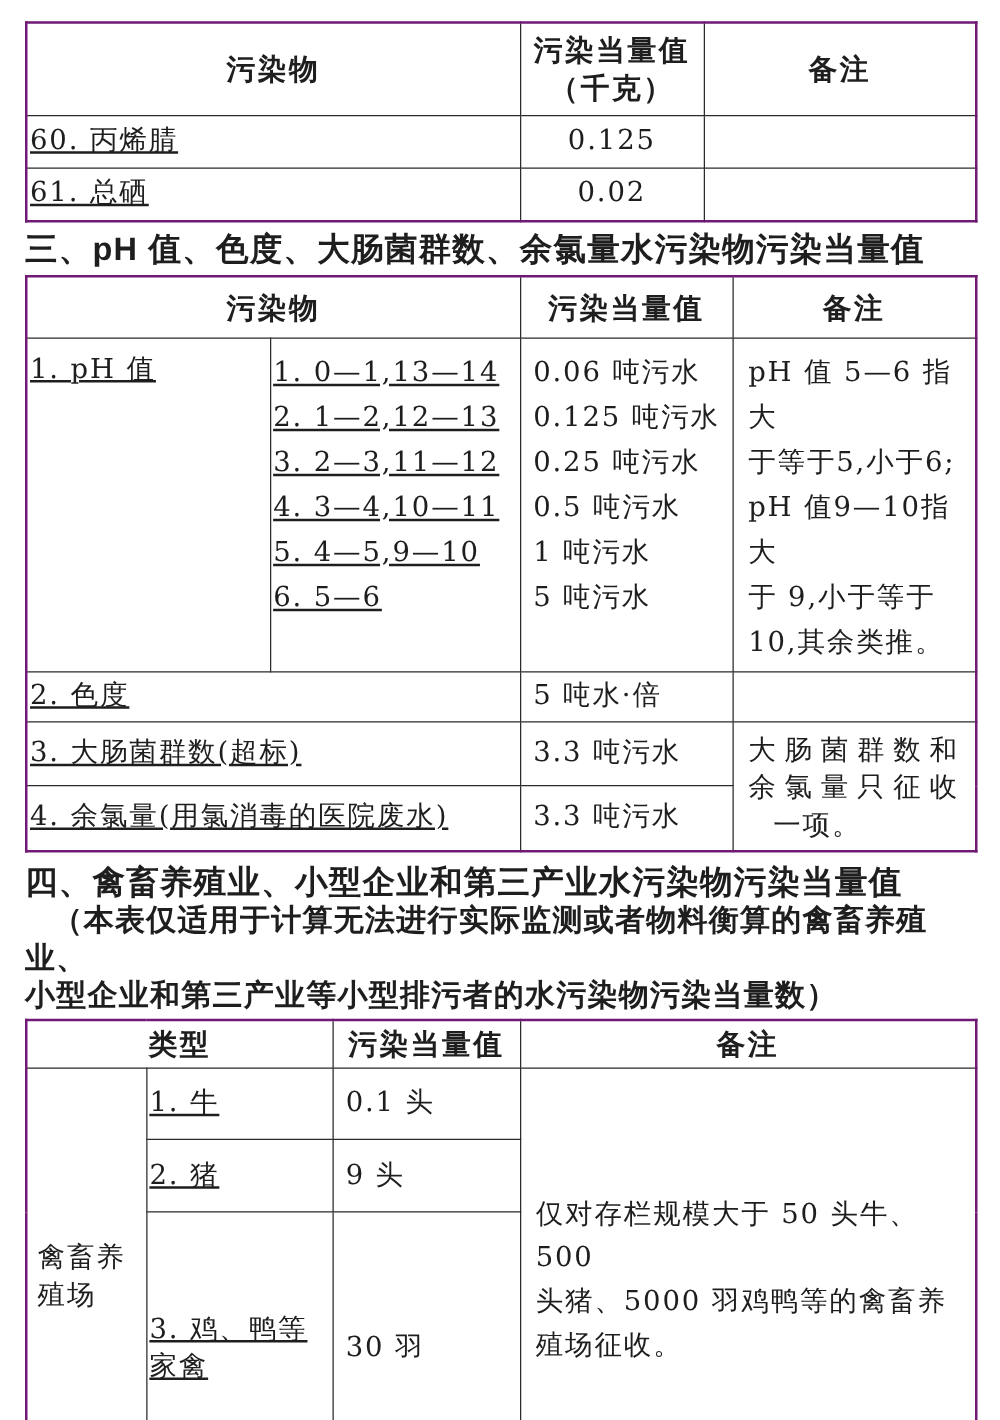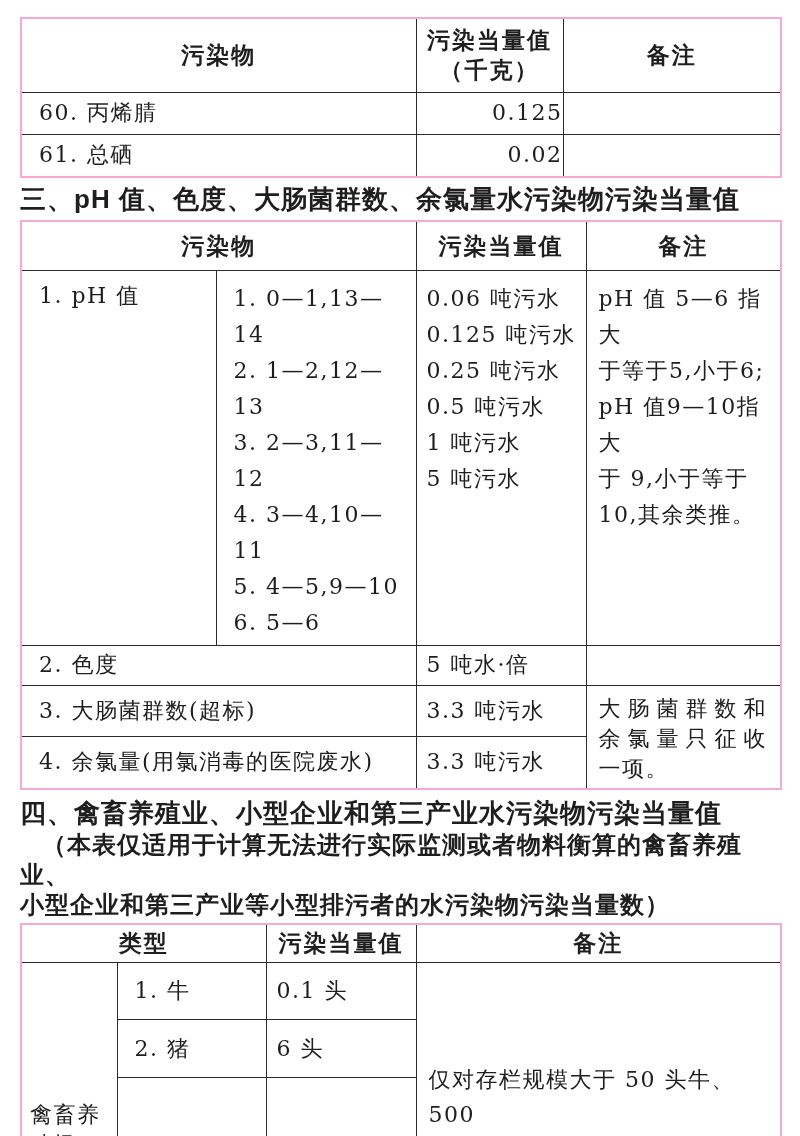--- a/index.html
+++ b/index.html
@@ -9,51 +9,51 @@
     color:#1e1e1e;
     font-family:"DejaVu Serif", serif;
     overflow:hidden;
   }
   .page { padding:17px 20px 0 20px; }
 
   table {
     width:760px;
     border-collapse:collapse;
     table-layout:fixed;
-    border:2px solid #f9a8d4;
+    border:2px solid #701a75;
   }
   th, td { border:1px solid #2b2b2b; }
   th {
     font-family:"Liberation Sans", sans-serif;
     font-weight:bold;
     font-size:23px;
     text-align:center;
     vertical-align:middle;
     letter-spacing:2px;
     line-height:30px;
   }
   td {
     font-size:22px;
     letter-spacing:1.5px;
     vertical-align:middle;
     line-height:30px;
   }
-  .name-cell { text-align:left; padding:4px 6px 4px 17px; }
-  .val-center { text-align:right; }
+  .name-cell { text-align:left; padding:4px 6px 4px 2px;text-decoration:underline; }
+  .val-center { text-align:center; }
   .val-left { text-align:left; padding-left:10px;margin-top:11px; }
   .remark-cell { text-align:left; padding:8px 6px 4px 12px; }
 
   
   .v-top { vertical-align:top; padding-top:10px; }
   .pre-lines { white-space:pre-line; }
   .lh36 { line-height:36px; }
 
   
   .just-line { letter-spacing:7px; line-height:30px; }
-  .norm-line { letter-spacing:1.5px; line-height:30px; }
+  .norm-line { letter-spacing:1.5px; line-height:30px;margin-left:20px; }
 
   .sec-heading {
     font-family:"Liberation Sans", sans-serif;
     font-weight:bold;
     font-size:26px;
     line-height:30px;
     text-align:left;
     letter-spacing:1px;
     margin:6px 0 6px 0;
   }
@@ -180,21 +180,21 @@
     <tr style="height:57px">
       <td rowspan="3" class="group-cell">禽畜养殖场</td>
       <td class="name-cell">1. 牛</td>
       <td class="val-left">0.1 头</td>
       <td rowspan="3" class="remark-cell pre-lines t3-remark">仅对存栏规模大于 50 头牛、500
 头猪、5000 羽鸡鸭等的禽畜养
 殖场征收。</td>
     </tr>
     <tr style="height:58px">
       <td class="name-cell">2. 猪</td>
-      <td class="val-left">6 头</td>
+      <td class="val-left">9 头</td>
     </tr>
     <tr style="height:220px">
       <td class="name-cell">3. 鸡、鸭等家禽</td>
       <td class="val-left">30 羽</td>
     </tr>
   </tbody>
     </table>
 
 </div>
 

